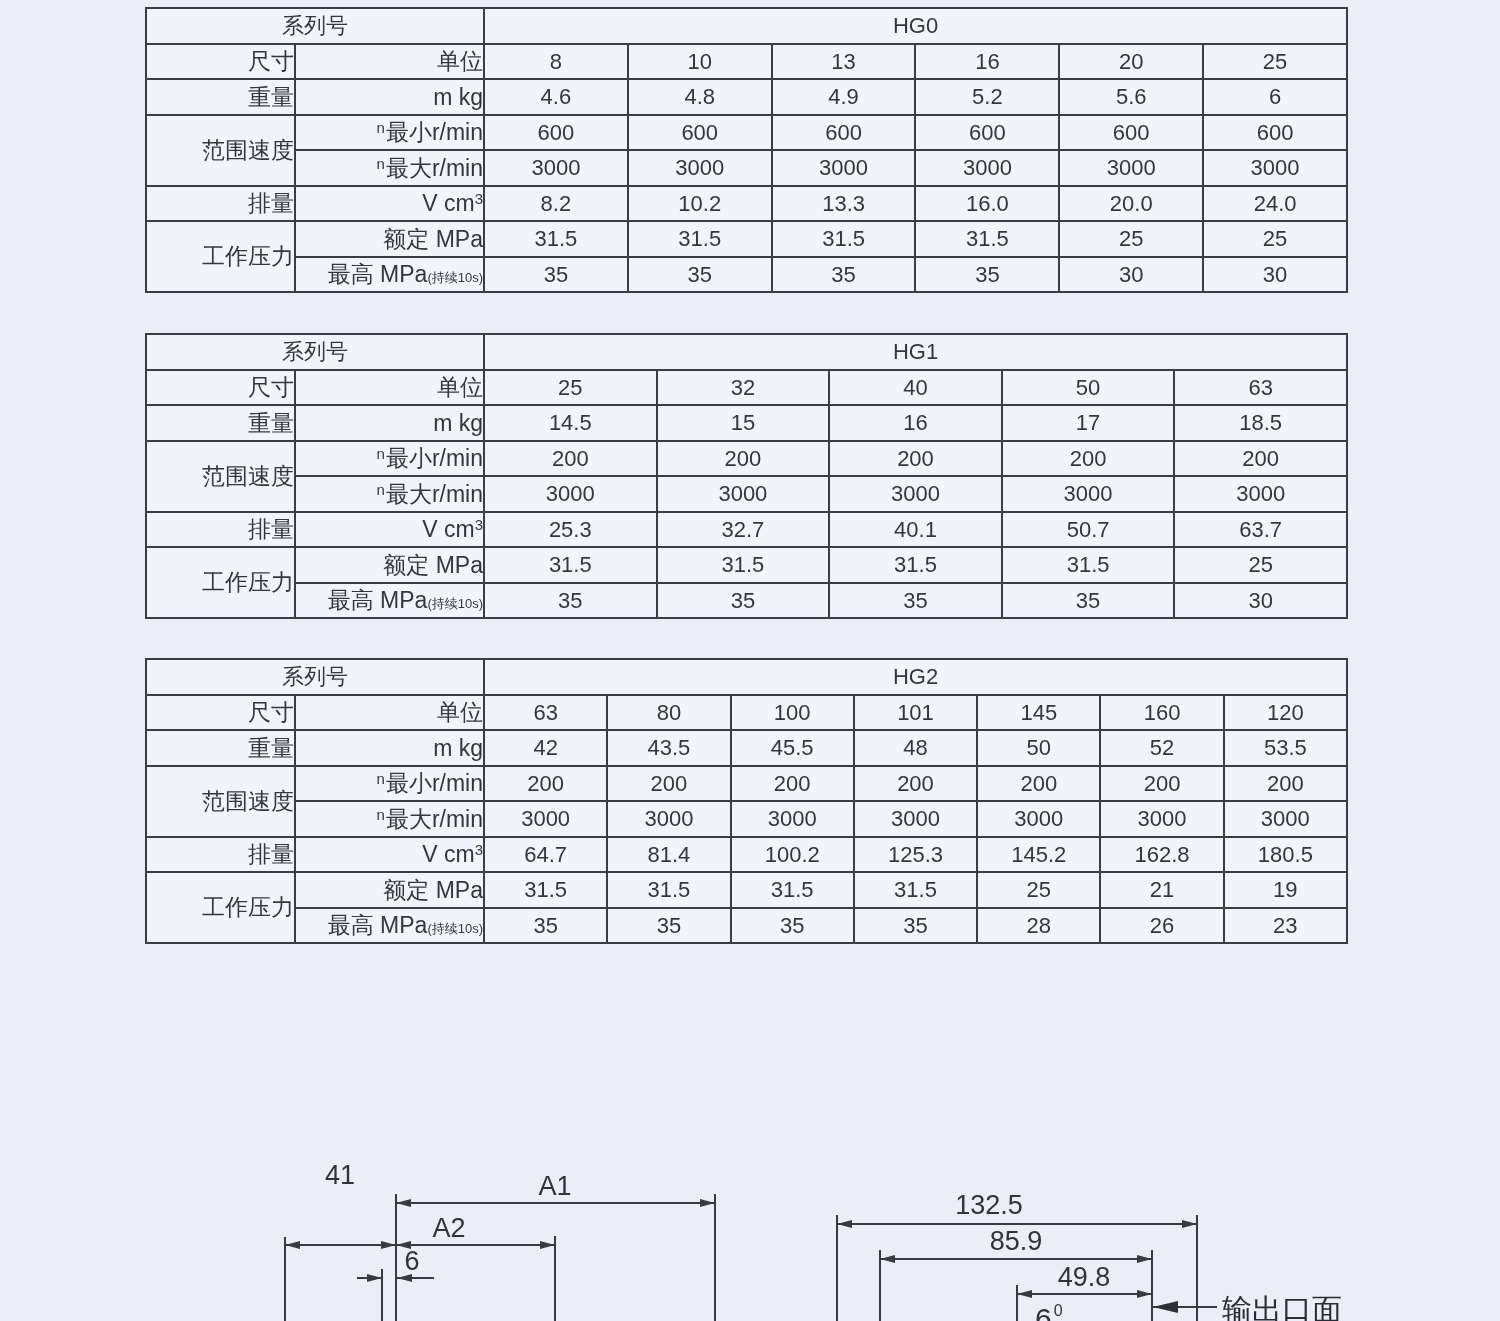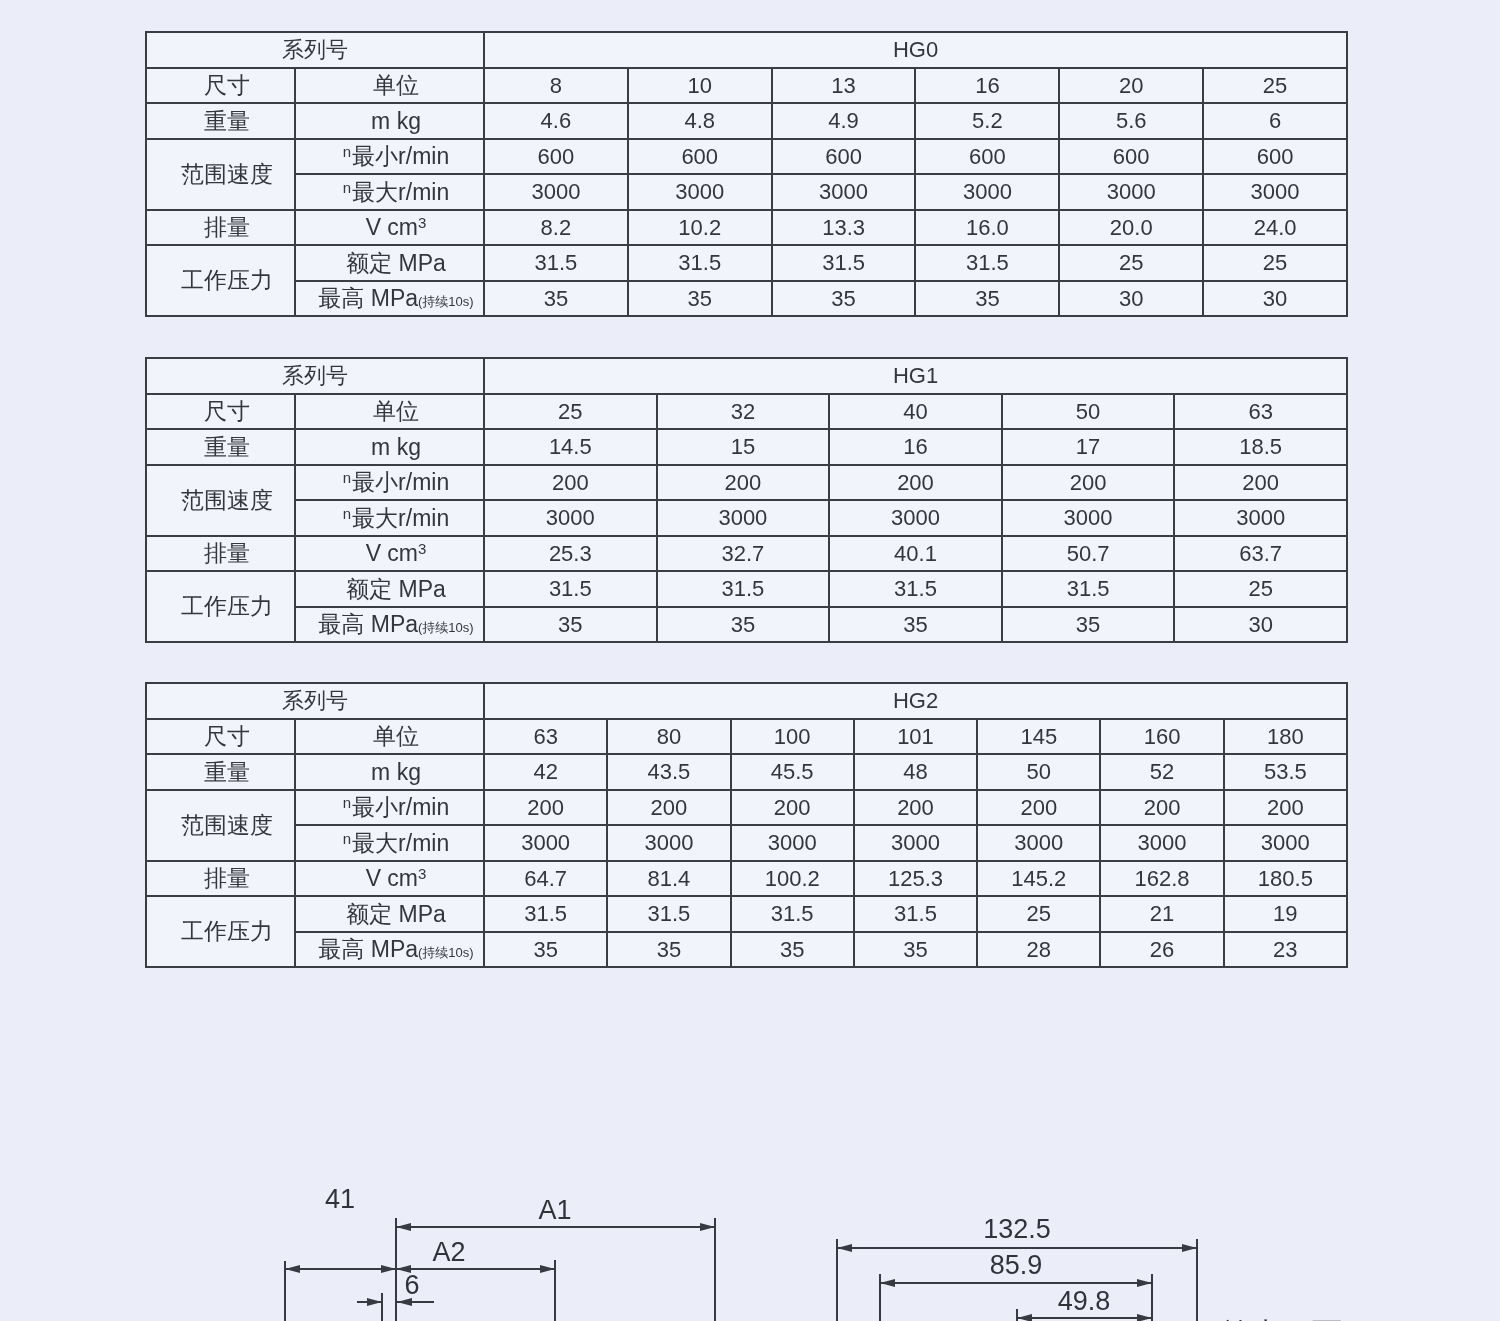--- a/index.html
+++ b/index.html
@@ -2,34 +2,34 @@
 <html><head>
 <meta charset="utf-8">
 <style>
   html,body{margin:0;padding:0;}
   body{
     width:1500px;height:1321px;overflow:hidden;position:relative;
     background:#ebeef9;
     font-family:"Liberation Sans","DejaVu Sans",sans-serif;
     color:#35353d;
   }
-  .page{position:absolute;inset:0;margin-top:24px;}
+  .page{position:absolute;inset:0;}
 
   
   table.spec{
     position:absolute;left:145px;width:1203px;
     border-collapse:collapse;table-layout:fixed;
     background:#f2f4fc;color:#35353d;
   }
   .spec td{
     border:2px solid #3c3c44;
     font-size:22px;line-height:1.05;height:33.5px;
     padding:0;white-space:nowrap;overflow:hidden;
   }
-  .spec td.lbl{text-align:center;padding-left:13px;font-size:23px;}
+  .spec td.lbl{text-align:right;padding-left:13px;font-size:23px;}
   .spec td.ctr{text-align:center;}
   .supn{font-size:15px;vertical-align:7px;margin-right:1px;}
   .sup3{font-size:15px;vertical-align:7px;}
   .note{font-size:13px;}
 
   
   .sec-title{
     position:absolute;left:144px;top:1006px;
     font-size:46px;font-weight:bold;color:#17171c;letter-spacing:1px;
     white-space:nowrap;
@@ -243,21 +243,21 @@
      </tr>
      <tr>
        <td class="lbl">尺寸</td>
        <td class="lbl">单位</td>
        <td class="ctr">63</td>
           <td class="ctr">80</td>
           <td class="ctr">100</td>
           <td class="ctr">101</td>
           <td class="ctr">145</td>
           <td class="ctr">160</td>
-          <td class="ctr">180</td>
+          <td class="ctr">120</td>
      </tr>
      <tr>
        <td class="lbl">重量</td>
        <td class="lbl">m kg</td>
        <td class="ctr">42</td>
           <td class="ctr">43.5</td>
           <td class="ctr">45.5</td>
           <td class="ctr">48</td>
           <td class="ctr">50</td>
           <td class="ctr">52</td>
@@ -347,21 +347,21 @@
 
   <div class="vline" style="left:836px;top:1215px;height:106px"></div>
   <div class="vline" style="left:879px;top:1250px;height:71px"></div>
   <div class="vline" style="left:1016px;top:1285px;height:36px"></div>
   <div class="vline" style="left:1151px;top:1250px;height:71px"></div>
   <div class="vline" style="left:1196px;top:1215px;height:106px"></div>
 
   <div class="hline" style="left:837px;top:1223px;width:360px"></div>
   <div class="arr arrL" style="left:837px;top:1220px"></div>
   <div class="arr arrR" style="left:1182px;top:1220px"></div>
-  <div class="dimlab" style="left:1017px;top:1190px">132.5</div>
+  <div class="dimlab" style="left:989px;top:1190px">132.5</div>
 
   <div class="hline" style="left:880px;top:1258px;width:272px"></div>
   <div class="arr arrL" style="left:880px;top:1255px"></div>
   <div class="arr arrR" style="left:1137px;top:1255px"></div>
   <div class="dimlab" style="left:1016px;top:1226px">85.9</div>
 
   <div class="hline" style="left:1017px;top:1293px;width:135px"></div>
   <div class="arr arrL" style="left:1017px;top:1290px"></div>
   <div class="arr arrR" style="left:1137px;top:1290px"></div>
   <div class="dimlab" style="left:1084px;top:1262px">49.8</div>

